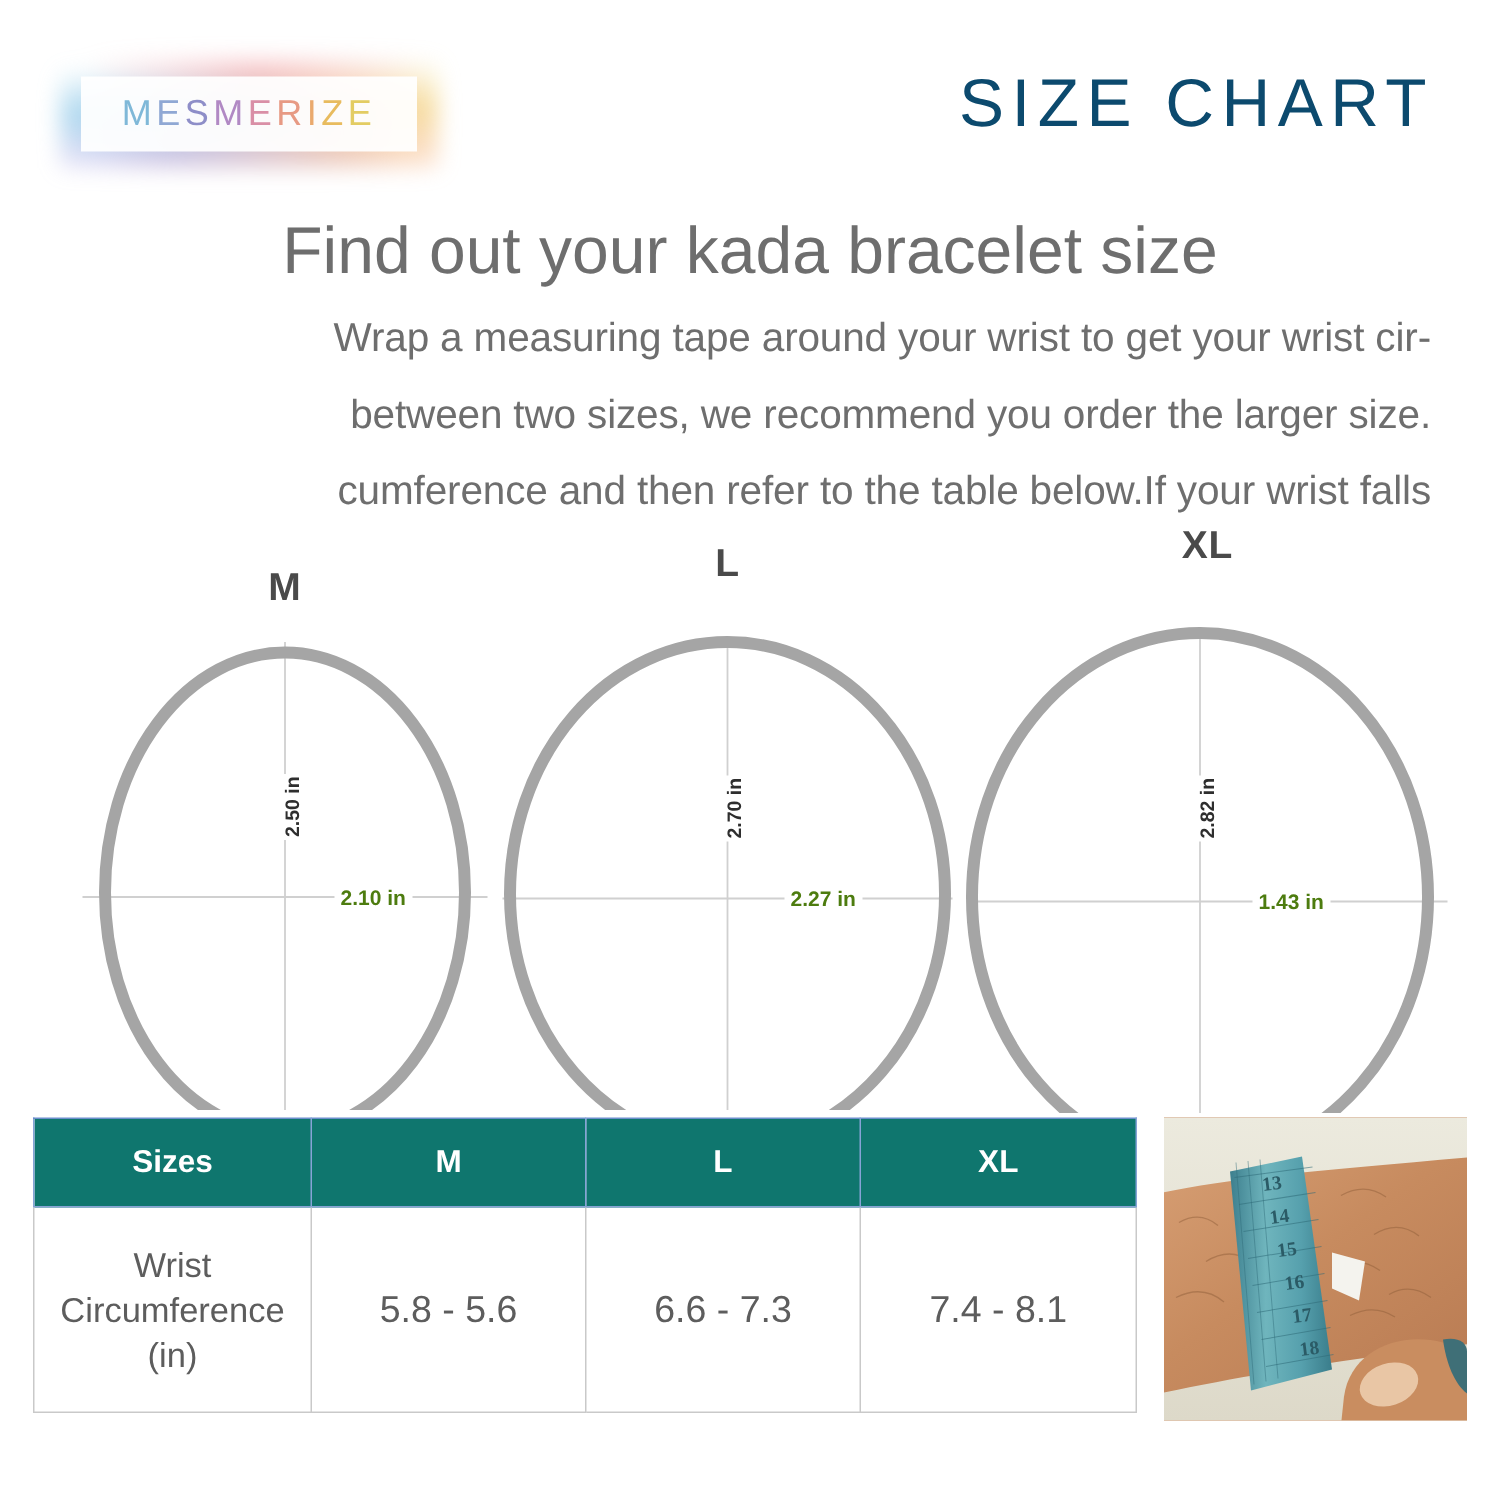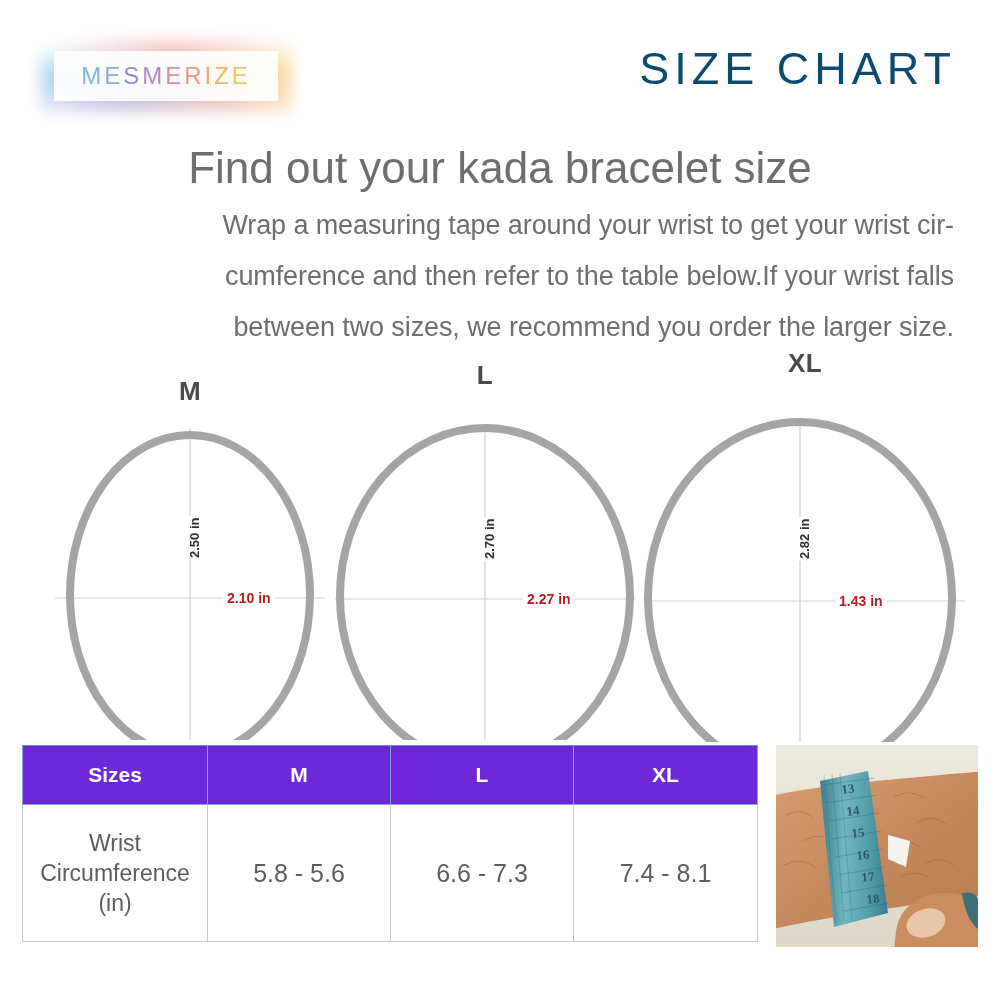--- a/index.html
+++ b/index.html
@@ -119,42 +119,42 @@
     transform: rotate(-90deg);
     transform-origin: left top;
     white-space: nowrap;
     background: #ffffff;
     padding: 0 2px;
   }
   .dim-h {
     position: absolute;
     font-size: 14px;
     font-weight: 700;
-    color: #b91c1c;
+    color: #4d7c0f;
     white-space: nowrap;
     background: #ffffff;
     padding: 0 4px;
   }
 
   
   #size-table {
     position: absolute;
     left: 22px;
     top: 745px;
     width: 735px;
     border-collapse: collapse;
     table-layout: fixed;
   }
   #size-table th, #size-table td {
     border: 1px solid #c9c9c9;
     text-align: center;
     vertical-align: middle;
   }
   #size-table thead th {
-    background: #6d28d9;
+    background: #0f766e;
     color: #ffffff;
     font-size: 21px;
     font-weight: 700;
     height: 56px;
     border-color: #86a3d6;
     border-top-color: #6a8ecb;
   }
   #size-table tbody td {
     height: 134px;
     font-size: 25px;
@@ -201,22 +201,22 @@
     <span class="ltr" style="color: rgb(227, 204, 99);">E</span>
   </div>
 </div>
 
 <div id="size-chart-title">SIZE CHART</div>
 
 <div id="headline">Find out your kada bracelet size</div>
 
 <div id="intro-paragraph">
   <span class="pline">Wrap a measuring tape around your wrist to get your wrist cir-</span>
+  <span class="pline">between two sizes, we recommend you order the larger size.</span>
   <span class="pline">cumference and then refer to the table below.If your wrist falls</span>
-  <span class="pline">between two sizes, we recommend you order the larger size.</span>
 </div>
 
 <div id="ovals-area">
 
   <div class="oval-group" style="left:40px; top:20px; width:300px; height:370px;">
     <div class="oval-label" style="left:0; top:6px;">M</div>
     <svg class="oval-svg" width="300" height="370" style="left:0; top:0;">
       <line x1="15" y1="228" x2="285" y2="228" stroke="#d0d0d0" stroke-width="1.2"></line>
       <line x1="150" y1="58" x2="150" y2="380" stroke="#d0d0d0" stroke-width="1.2"></line>
       <ellipse cx="150" cy="225" rx="120" ry="160" fill="none" stroke="#a5a5a5" stroke-width="8"></ellipse>

